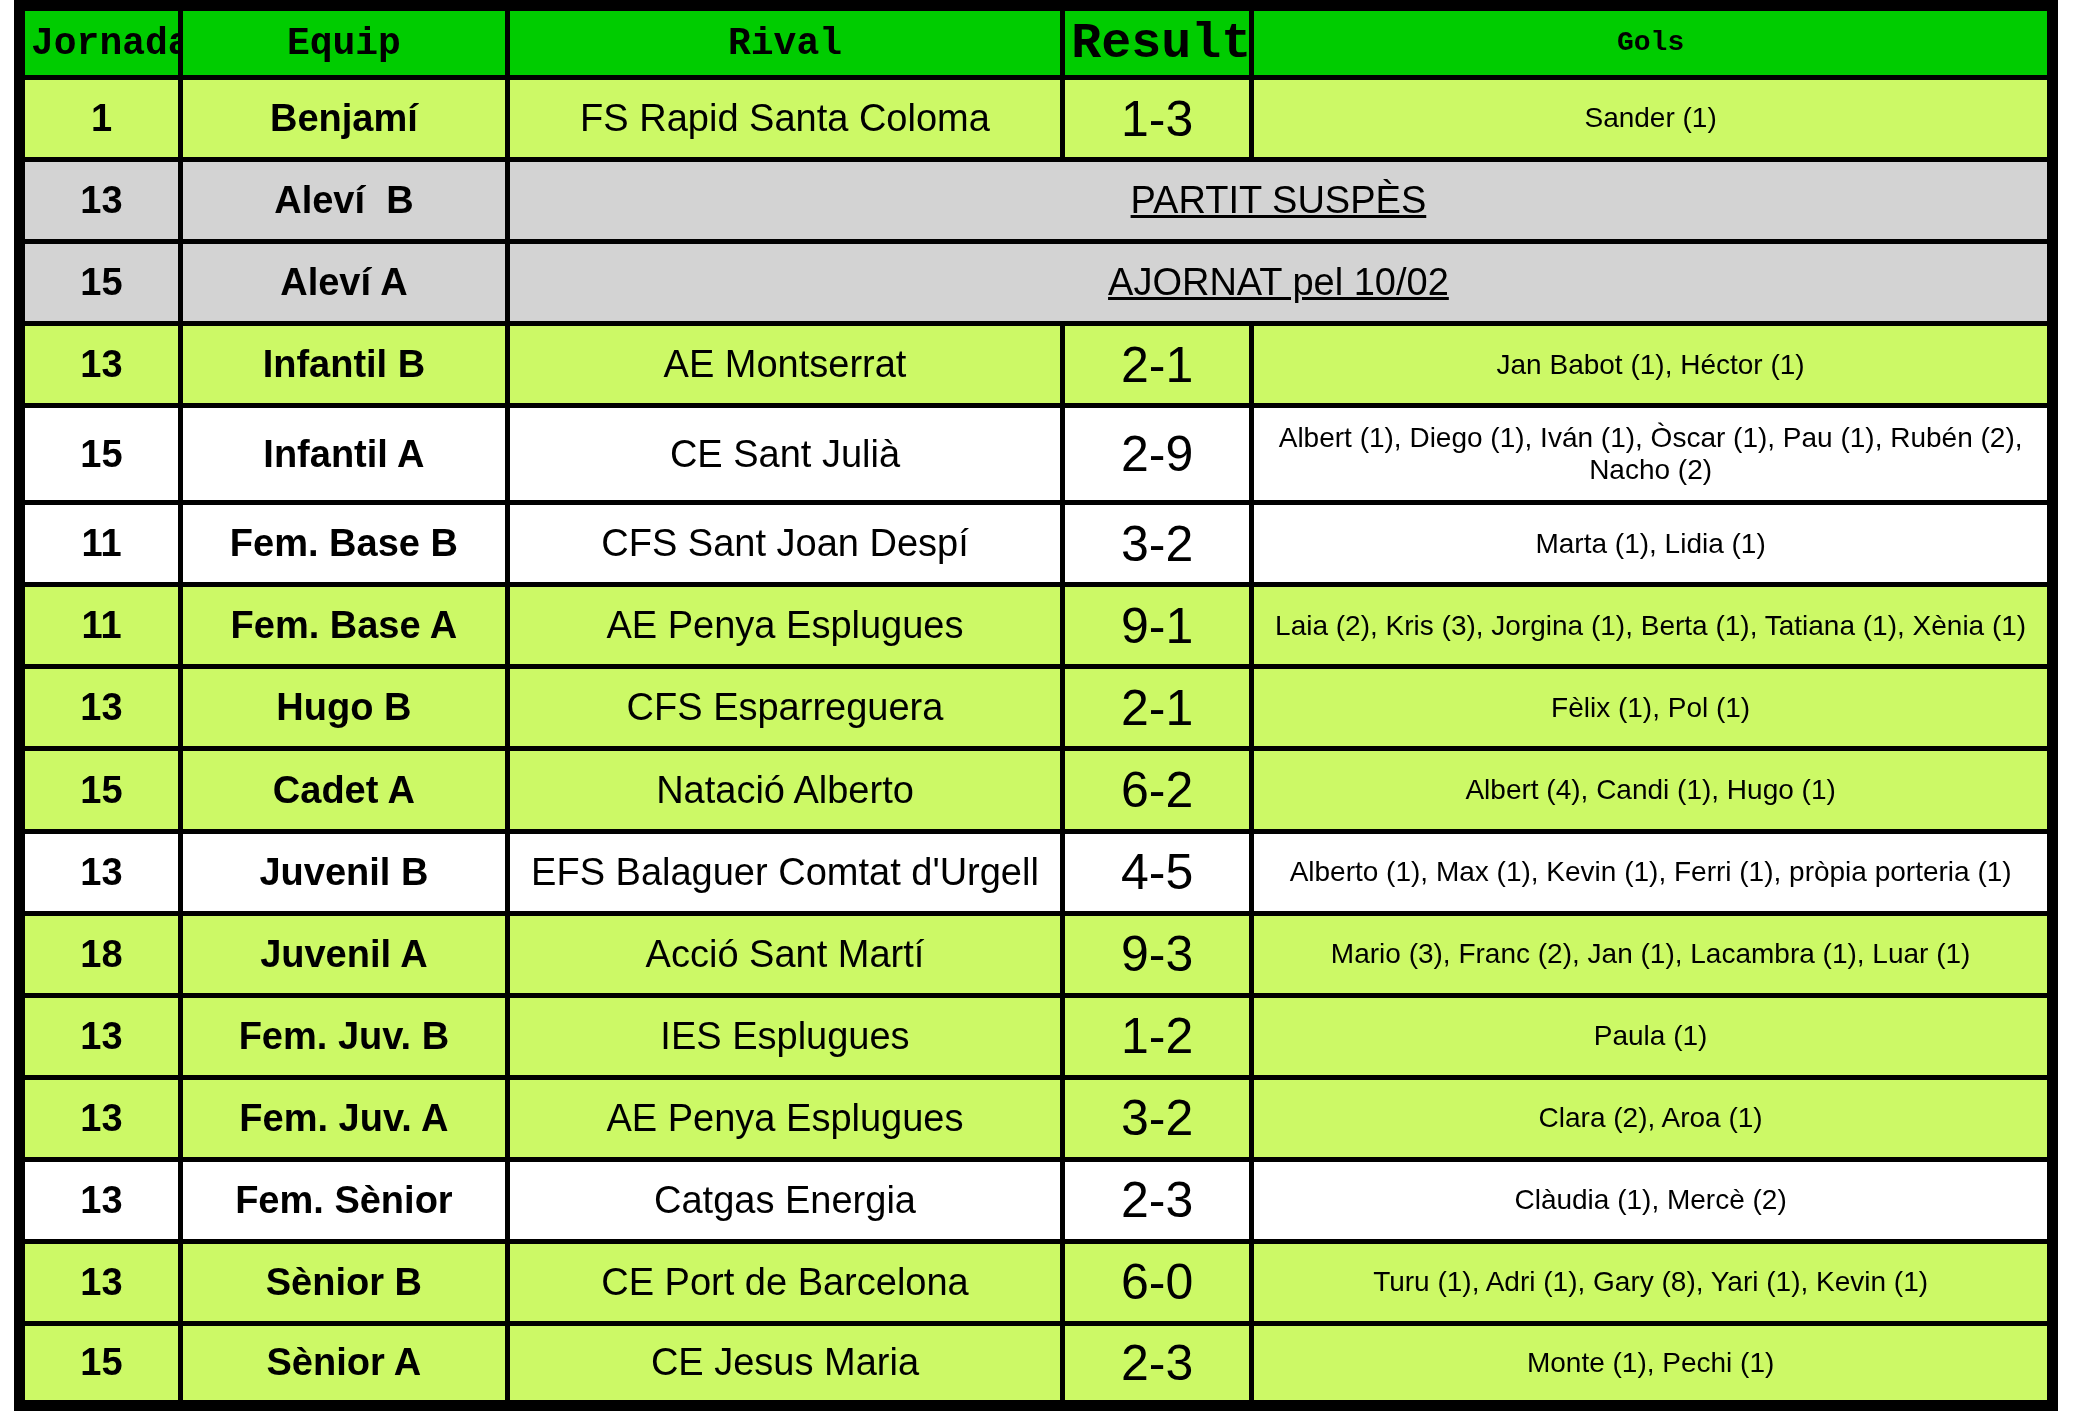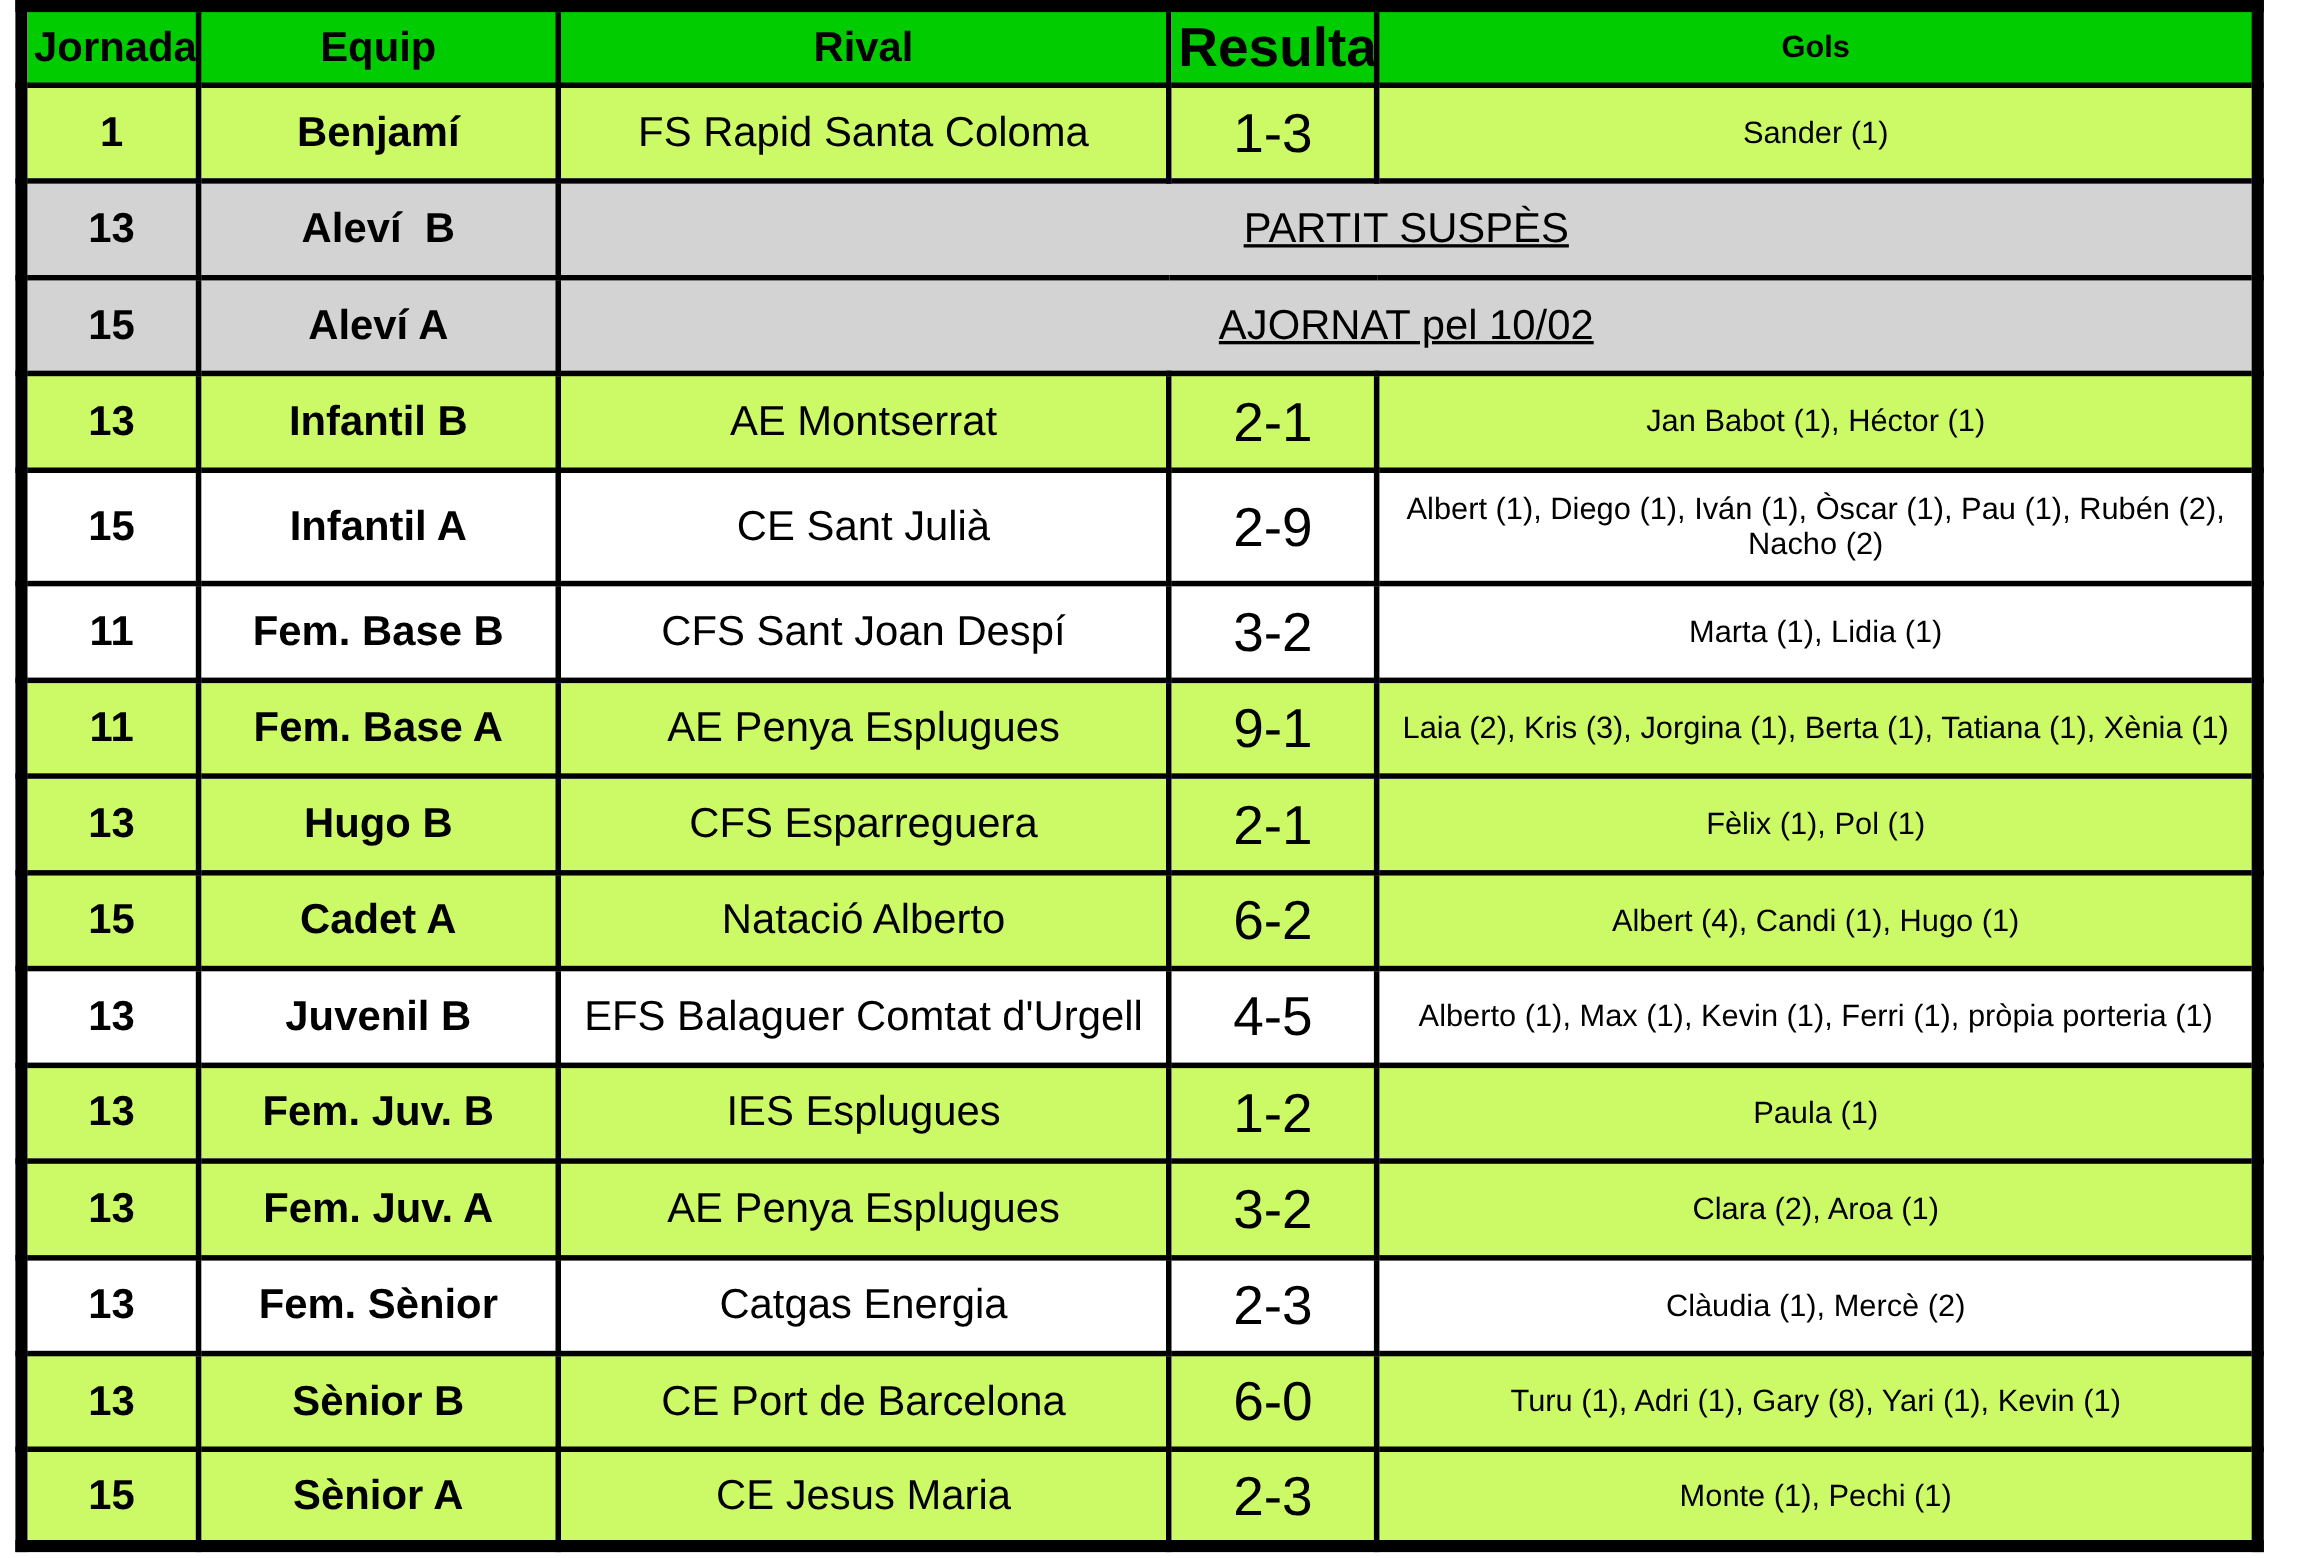--- a/index.html
+++ b/index.html
@@ -24,21 +24,21 @@
     padding:0 6px;
     overflow:hidden;
     color:#000000;
   }
   
   .results-table{border:11px solid #000000;}
   
   .c-equip,.c-note{border-left-width:5px;}
   .c-equip{border-right-width:8px;}
   .c-note{border-left-width:8px;text-decoration:underline;}
-  thead th{border-bottom-width:7px;}
+  thead th{border-bottom-width:7px;font-family:Liberation Mono, monospace;}
   
   thead th{
     background:#00CC00;
     font-weight:bold;
     font-size:38px;
     height:64px;
   }
   
   tr.green td{background:#CCF966;}
   tr.white td{background:#ffffff;}
@@ -134,20 +134,27 @@
       <td class="c-gols">Albert (4), Candi (1), Hugo (1)</td>
     </tr>
     <tr class="white">
       <td class="c-jornada">13</td>
       <td class="c-equip">Juvenil B</td>
       <td class="c-rival">EFS Balaguer Comtat d'Urgell</td>
       <td class="c-resultat">4-5</td>
       <td class="c-gols">Alberto (1), Max (1), Kevin (1), Ferri (1), pròpia porteria (1)</td>
     </tr>
     <tr class="green">
+      <td class="c-jornada">18</td>
+      <td class="c-equip">Juvenil A</td>
+      <td class="c-rival">Acció Sant Martí</td>
+      <td class="c-resultat">9-3</td>
+      <td class="c-gols">Mario (3), Franc (2), Jan (1), Lacambra (1), Luar (1)</td>
+    </tr>
+    <tr class="green">
       <td class="c-jornada">13</td>
       <td class="c-equip">Fem. Juv. B</td>
       <td class="c-rival">IES Esplugues</td>
       <td class="c-resultat">1-2</td>
       <td class="c-gols">Paula (1)</td>
     </tr>
     <tr class="green">
       <td class="c-jornada">13</td>
       <td class="c-equip">Fem. Juv. A</td>
       <td class="c-rival">AE Penya Esplugues</td>

